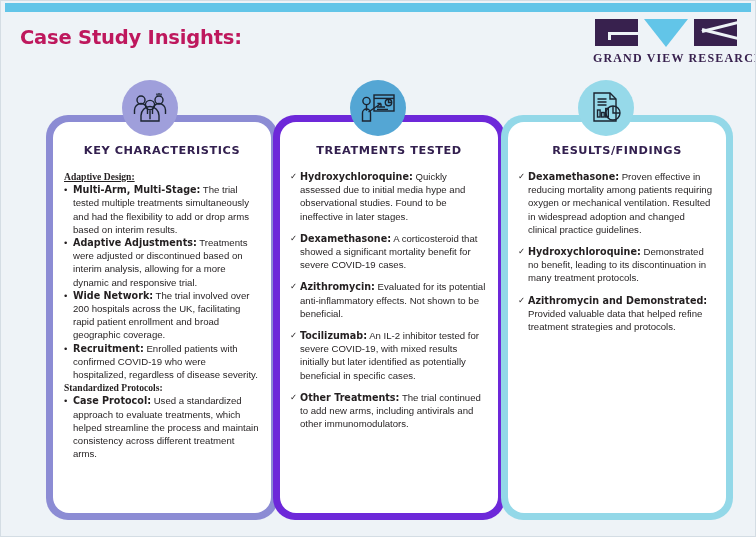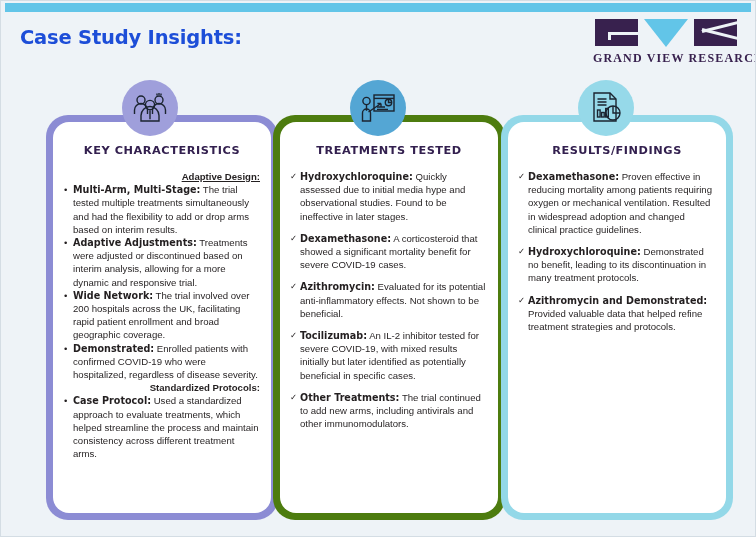--- a/index.html
+++ b/index.html
@@ -41,21 +41,21 @@
     right: 0;
     height: 58px;
   }
   .page-title {
     position: absolute;
     left: 19px;
     top: 14px;
     font-size: 19.5px;
     font-weight: bold;
     letter-spacing: -0.2px;
-    color: #1d4ed8;
+    color: #be185d;
     font-family: "DejaVu Sans", sans-serif;
     white-space: nowrap;
   }
 
   
   .logo {
     position: absolute;
     right: 16px;
     top: 5px;
     width: 146px;
@@ -165,21 +165,21 @@
   .col-inner {
     position: absolute;
     inset: 7px;
     background: #ffffff;
     border-radius: 16px;
     box-sizing: border-box;
     padding: 22px 11px 10px 11px;
     overflow: hidden;
   }
   #col-0 { left: 45px;  background: #8c8cd4; }
-  #col-1 { left: 272px; background: #4d7c0f; }
+  #col-1 { left: 272px; background: #6d28d9; }
   #col-2 { left: 500px; background: #93d8e8; }
 
   .col-badge {
     position: absolute;
     top: 0;
     width: 56px;
     height: 56px;
     border-radius: 50%;
     display: flex;
     align-items: center;
@@ -201,24 +201,23 @@
     margin: 0 0 13px 0;
   }
 
   
   .blocks { }
   .sub-head {
     font-size: 9.6px;
     font-weight: bold;
     color: #231f20;
     text-decoration: underline;
-    font-family: Liberation Sans, sans-serif;
+    font-family: Liberation Serif, serif;
     line-height: 13.2px;
     margin: 0;
-    text-align: right;
   }
   .sub-head.nound { text-decoration: none; }
 
   .bullet {
     position: relative;
     padding-left: 9px;
     font-size: 9.6px;
     line-height: 13.2px;
     color: #231f20;
     font-family: "Liberation Sans", sans-serif;
@@ -293,21 +292,21 @@
           <p class="bullet">
             <span class="mark">•</span><span class="lead">Adaptive Adjustments:</span><span> Treatments were adjusted or discontinued based on interim analysis, allowing for a more dynamic and responsive trial.</span>
           </p>
 
 
           <p class="bullet">
             <span class="mark">•</span><span class="lead">Wide Network:</span><span> The trial involved over 200 hospitals across the UK, facilitating rapid patient enrollment and broad geographic coverage.</span>
           </p>
 
           <p class="bullet">
-            <span class="mark">•</span><span class="lead">Demonstrated:</span><span> Enrolled patients with confirmed COVID-19 who were hospitalized, regardless of disease severity.</span>
+            <span class="mark">•</span><span class="lead">Recruitment:</span><span> Enrolled patients with confirmed COVID-19 who were hospitalized, regardless of disease severity.</span>
           </p>
 
           <p class="sub-head nound">Standardized Protocols:</p>
 
           <p class="bullet">
             <span class="mark">•</span><span class="lead">Case Protocol:</span><span> Used a standardized approach to evaluate treatments, which helped streamline the process and maintain consistency across different treatment arms.</span>
           </p>
 
         </div>
       </div>

